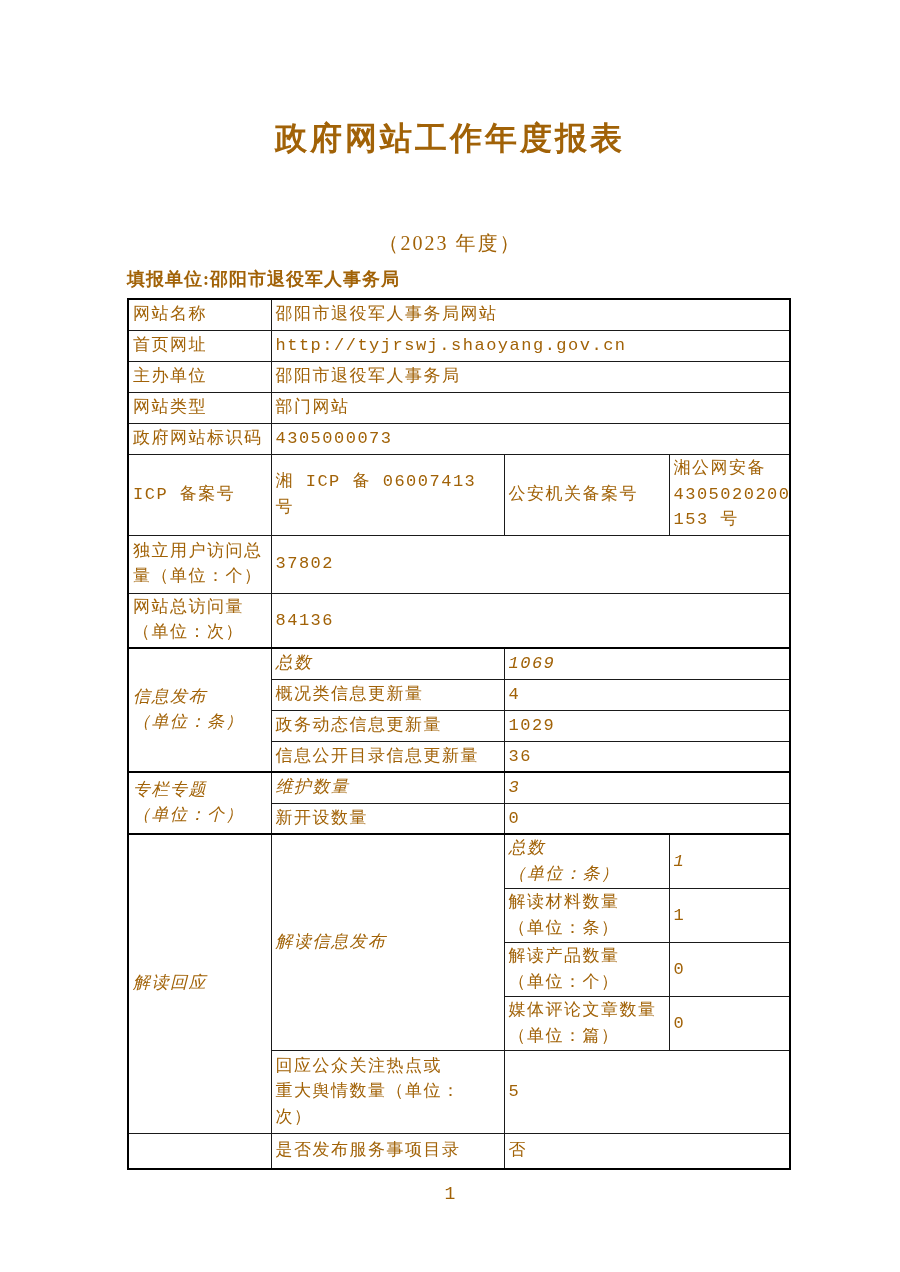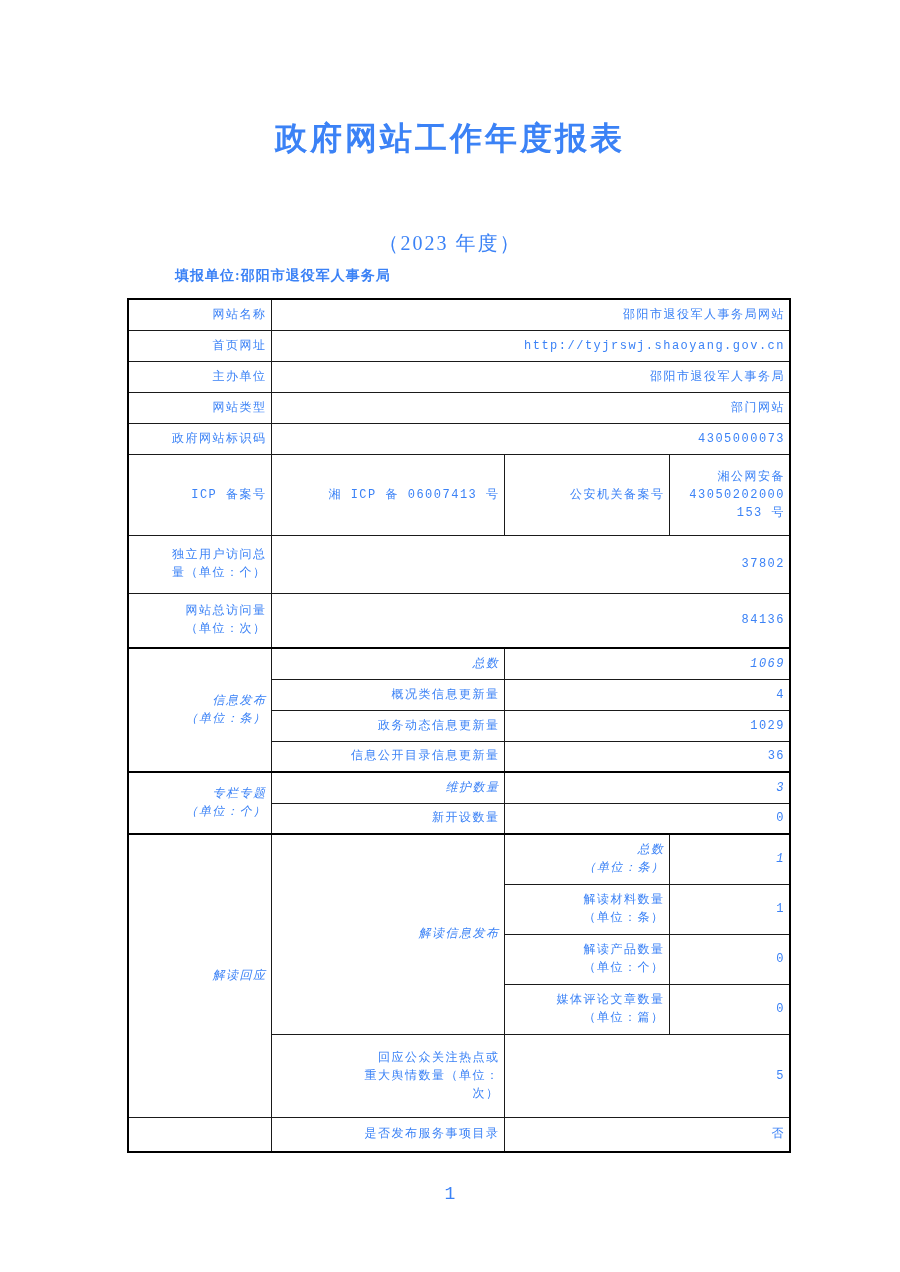--- a/index.html
+++ b/index.html
@@ -1,21 +1,21 @@
 <!DOCTYPE html>
 <html><head>
 <meta charset="utf-8">
 <style>
   html, body { margin: 0; padding: 0; background: #ffffff; }
   .page {
     position: relative;
     width: 900px;
     height: 1272px;
     background: #ffffff;
-    color: #3b82f6;
+    color: #a16207;
     font-family: "Liberation Mono", "DejaVu Sans", monospace;
     overflow: hidden;
   }
   .doc-title {
     position: absolute;
     top: 117px; left: 0; right: 0;
     text-align: center;
     font-family: "Liberation Sans", sans-serif;
     font-weight: bold;
     font-size: 32px;
@@ -28,37 +28,36 @@
     font-family: "Liberation Serif", serif;
     font-size: 20px;
     letter-spacing: 2px;
     margin-top: 40px;
   }
   .reporting-unit {
     position: absolute;
     top: 267px; left: 127px;
     font-family: "Liberation Serif", serif;
     font-weight: bold;
-    font-size: 14px;
+    font-size: 18px;
     letter-spacing: 1px;
-    margin-left: 48px;
   }
   table.report {
     position: absolute;
     top: 298px; left: 127px;
     width: 662px;
     border-collapse: collapse;
     table-layout: fixed;
     border: 2px solid #000;
   }
   table.report td {
     border: 1px solid #1a1a1a;
-    text-align: right;
+    text-align: left;
     vertical-align: middle;
-    font-size: 12px;
+    font-size: 17px;
     letter-spacing: 1.5px;
     line-height: 1.5;
     padding: 1px 4px;
     overflow: hidden;
   }
   tr.thick > td { border-top: 2px solid #000; font-style: italic; }
   .pre { white-space: pre-line; }
   .h31 { height: 31px; }
   .h81 { height: 81px; }
   .h58 { height: 58px; margin-left: 36px; }

